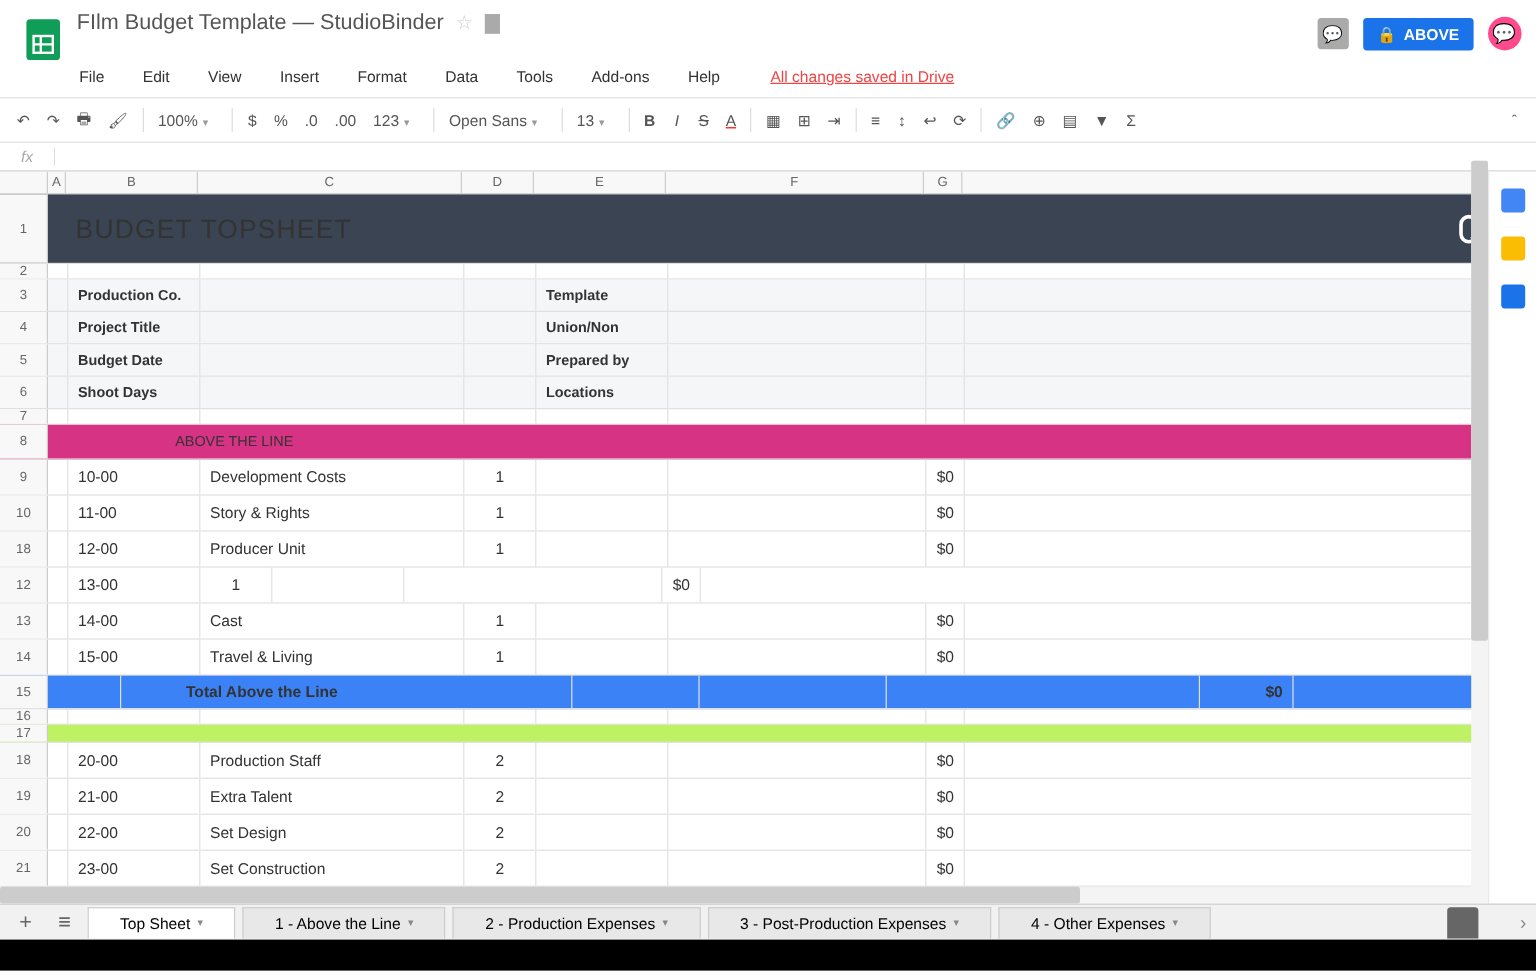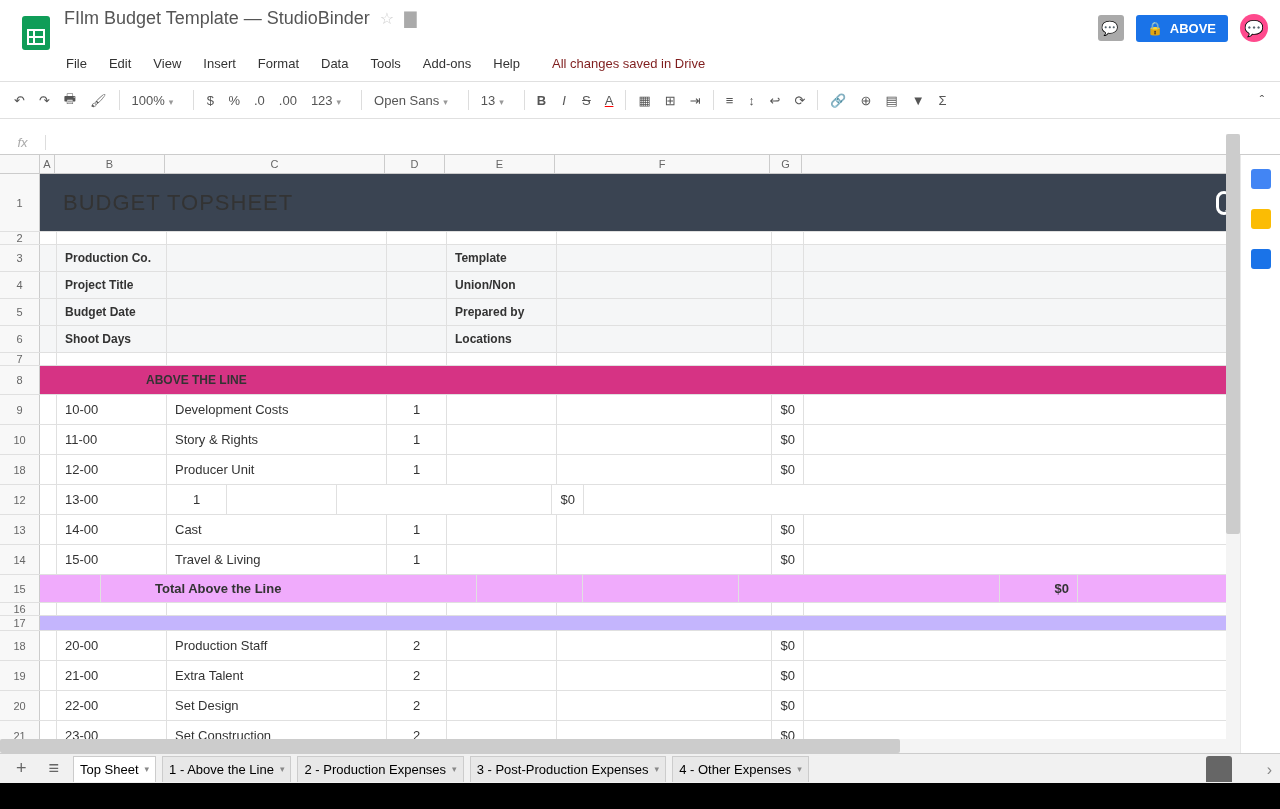--- a/index.html
+++ b/index.html
@@ -3,72 +3,72 @@
 <meta charset="utf-8">
 <style>
 * { box-sizing: border-box; margin: 0; padding: 0; }
 body { font-family: Arial, sans-serif; background: #fff; width: 1280px; height: 809px; overflow: hidden; position: relative; }
 .titlebar { display: flex; align-items: flex-start; padding: 8px 8px 0 8px; height: 48px; }
 .doc-icon { width: 40px; height: 40px; margin: 4px 8px 0 8px; }
 .doc-title-area { flex: 1; }
 .doc-title { font-size: 18px; color: #555; display: flex; align-items: center; gap: 10px; }
 .doc-title .star { color: #ccc; font-size: 16px; }
 .doc-title .folder { color: #aaa; font-size: 16px; }
-.menubar { display: flex; gap: 2px; padding: 4px 56px 6px 56px; font-size: 13px; color: #333; align-items: center; }
+.menubar { display: flex; gap: 12px; padding: 4px 56px 6px 56px; font-size: 13px; color: #333; align-items: center; }
 .menubar span { padding: 4px 10px; cursor: pointer; }
-.menubar .saved { color: #7f1d1d; margin-left: 10px; }
+.menubar .saved { color: #ef4444; text-decoration: underline; margin-left: 10px; }
 .right-controls { position: absolute; top: 14px; right: 12px; display: flex; align-items: center; gap: 12px; }
 .comment-icon { width: 26px; height: 26px; background: #aaa; border-radius: 3px; display: flex; align-items: center; justify-content: center; color: #fff; font-size: 14px; }
 .share-btn { background: #1a73e8; color: #fff; font-size: 13px; font-weight: bold; padding: 6px 12px; border-radius: 3px; display: flex; align-items: center; gap: 6px; cursor: pointer; }
 .sb-pink { width: 28px; height: 28px; border-radius: 50%; background: #ff4a8d; display: flex; align-items: center; justify-content: center; color: #fff; }
 .toolbar { border-top: 1px solid #e0e0e0; border-bottom: 1px solid #e0e0e0; display: flex; align-items: center; padding: 0 8px; height: 38px; gap: 2px; font-size: 13px; color: #555; }
 .toolbar .tb-btn { padding: 4px 6px; cursor: pointer; min-width: 20px; text-align: center; }
 .toolbar .sep { width: 1px; height: 20px; background: #ddd; margin: 0 4px; }
 .toolbar select, .toolbar .tb-sel { border: none; font-size: 13px; color: #555; padding: 2px 14px 2px 6px; background: transparent; position: relative; }
 .tb-sel::after { content: "▾"; font-size: 9px; color: #999; margin-left: 4px; }
 .toolbar .expand { margin-left: auto; }
-.fxbar { display: flex; align-items: center; height: 24px; border-bottom: 1px solid #ccc; font-size: 13px; margin-top: 12px; }
+.fxbar { display: flex; align-items: center; height: 24px; border-bottom: 1px solid #ccc; font-size: 13px; }
 .fxbar .fx { width: 46px; text-align: center; color: #aaa; font-style: italic; border-right: 1px solid #ddd; }
 .fxbar input { flex: 1; border: none; outline: none; padding: 2px 6px; font-size: 13px; }
 .grid-container { display: flex; height: 640px; }
 .grid-area { flex: 1; overflow: hidden; position: relative; }
 .col-headers { display: flex; background: #f8f8f8; border-bottom: 1px solid #ccc; font-size: 11px; color: #666; }
 .col-headers div { border-right: 1px solid #ccc; text-align: center; padding: 3px 0; }
 .row { display: flex; border-bottom: 1px solid #e0e0e0; }
 .rownum { width: 40px; min-width: 40px; background: #f8f8f8; border-right: 1px solid #ccc; text-align: center; font-size: 11px; color: #666; display: flex; align-items: center; justify-content: center; }
 .cell { border-right: 1px solid #e0e0e0; padding: 6px 8px; font-size: 13px; color: #333; overflow: hidden; white-space: nowrap; }
 .colA { width: 15px; min-width: 15px; padding: 0; }
 .colB { width: 110px; min-width: 110px; }
 .colC { width: 220px; min-width: 220px; }
 .colD { width: 60px; min-width: 60px; text-align: center; }
 .colE { width: 110px; min-width: 110px; }
 .colF { width: 215px; min-width: 215px; }
 .colG { width: 32px; min-width: 32px; text-align: right; }
 .row-header { background: #3a4452; color: #fff; height: 58px; }
 .row-header .cell { border-right: none; font-size: 22px; font-weight: 300; letter-spacing: 1px; display: flex; align-items: center; }
 .row-header .colG { position: relative; }
 .row-section-pink { background: #d63384; color: #fff; }
-.row-section-pink .cell { border-right: none; font-weight: bold; font-size: 12px; padding: 7px 8px; margin-left: 41px; }
-.row-section-blue { background: #c4b5fd; color: #fff; }
+.row-section-pink .cell { border-right: none; font-weight: normal; font-size: 12px; padding: 7px 8px; margin-left: 41px; }
+.row-section-blue { background: #bef264; color: #fff; }
 .row-section-blue .cell { border-right: none; font-weight: bold; font-size: 12px; padding: 7px 8px; }
 .row-sm { }
 .row-sm .cell { padding: 4px 8px; font-size: 13px; }
 .row-info { background: #f5f6f7; }
 .row-info .cell { font-weight: bold; font-size: 12px; padding: 6px 8px; }
 .row-info .cell.nob { font-weight: normal; }
-.row-total { background: #f0abfc; }
+.row-total { background: #3b82f6; }
 .row-total .cell { font-weight: bold; margin-left: 46px; }
 .row-data .cell { padding: 7px 8px; }
 .sidebar-right { width: 40px; border-left: 1px solid #e8e8e8; display: flex; flex-direction: column; align-items: center; padding-top: 14px; gap: 20px; background: #fff; }
 .sidebar-right .ic { width: 20px; height: 20px; border-radius: 3px; }
 .ic-cal { background: #4285f4; }
 .ic-keep { background: #fbbc04; }
 .ic-tasks { background: #1a73e8; border-radius: 50%; }
 .bottom-tabs { position: absolute; bottom: 26px; left: 0; right: 0; height: 30px; background: #f1f1f1; border-top: 1px solid #ccc; display: flex; align-items: center; padding: 0 8px; gap: 6px; font-size: 13px; }
-.bottom-tabs .tab { background: #fff; border: 1px solid #ccc; border-bottom: none; padding: 5px 6px; font-size: 13px; display: flex; align-items: center; gap: 6px; }
+.bottom-tabs .tab { background: #fff; border: 1px solid #ccc; border-bottom: none; padding: 5px 26px; font-size: 13px; display: flex; align-items: center; gap: 6px; }
 .bottom-tabs .tab.inactive { background: #e8e8e8; }
 .bottom-tabs .tab .dd { font-size: 9px; color: #888; }
 .bottom-tabs .addbtn { font-size: 18px; color: #666; padding: 0 8px; cursor: pointer; }
 .bottom-tabs .explore { margin-left: auto; width: 26px; height: 26px; background: #666; border-radius: 3px 3px 0 0; margin-right: 40px; }
 .blackbar { position: absolute; bottom: 0; left: 0; right: 0; height: 26px; background: #000; }
 .scrollbar-v { position: absolute; right: 40px; top: 134px; width: 14px; bottom: 56px; background: #f4f4f4; }
 .scrollbar-v .thumb { position: absolute; top: 0; width: 100%; height: 400px; background: #ccc; border-radius: 2px; }
 .scrollbar-h { position: absolute; bottom: 56px; left: 0; right: 54px; height: 14px; background: #f4f4f4; }
 .scrollbar-h .thumb { position: absolute; left: 0; height: 100%; width: 900px; background: #ccc; border-radius: 2px; }
 .nav-right { position: absolute; bottom: 30px; right: 8px; color: #888; font-size: 16px; }

